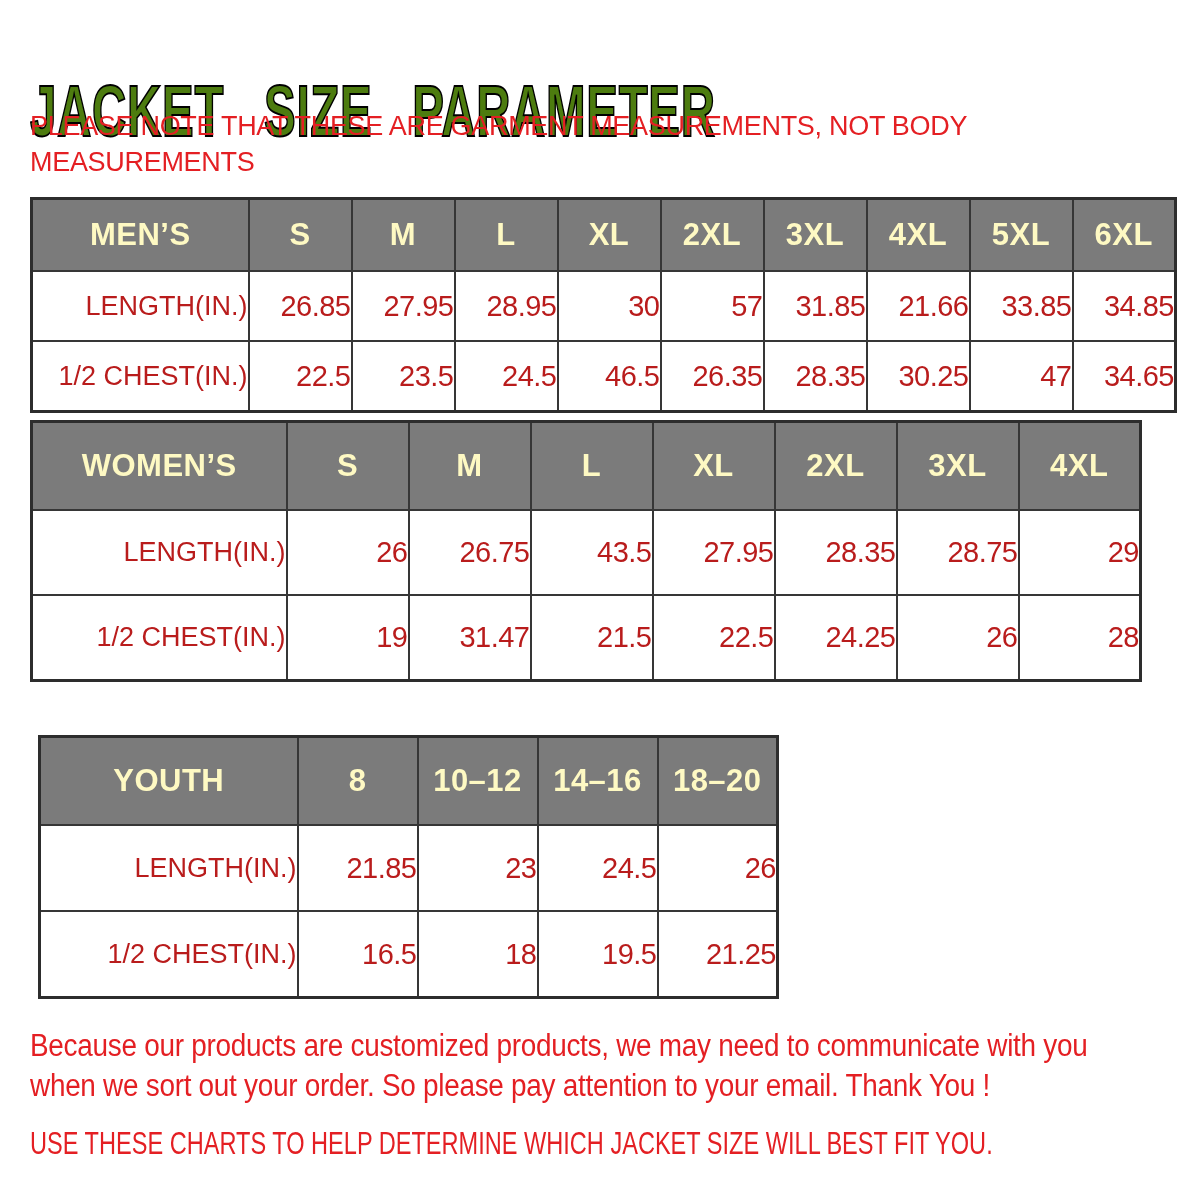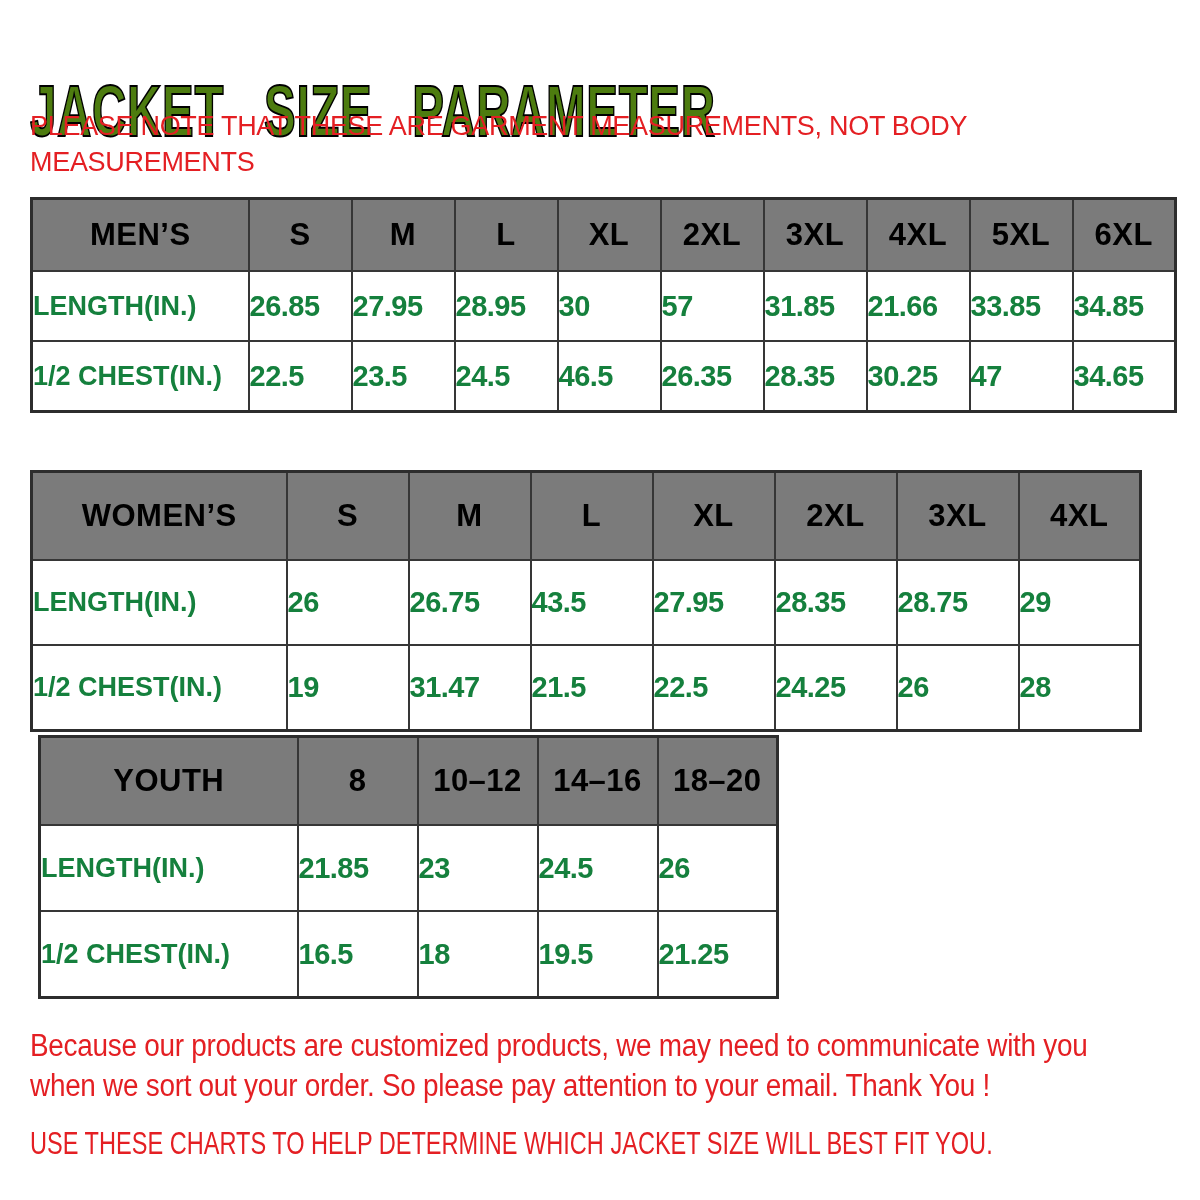--- a/index.html
+++ b/index.html
@@ -24,35 +24,35 @@
   
   .note{
     left:30px;top:108px;width:980px;
     color:var(--red);font-size:27px;line-height:36px;font-weight:400;
     white-space:pre-line;letter-spacing:-0.3px;
   }
 
   
   table.grid{border-collapse:collapse;table-layout:fixed;background:#fff;border:3px solid #2d2d2d;}
   table.grid th{
-    background:#7b7b7b;color:#000000;font-size:31px;font-weight:700;
+    background:#7b7b7b;color:#fef9c3;font-size:31px;font-weight:700;
     border:2px solid #363636;text-align:center;letter-spacing:0.5px;
     padding:0;
   }
   table.grid td{
-    background:#fff;color:#15803d;font-size:29px;font-weight:700;
-    border:2px solid #363636;text-align:left;letter-spacing:-0.5px;
+    background:#fff;color:#b91c1c;font-size:29px;font-weight:400;
+    border:2px solid #363636;text-align:right;letter-spacing:-0.5px;
     padding:0;
   }
   table.grid td.row-label{font-size:27px;letter-spacing:0;}
   .t-mens   th{height:70px;} .t-mens   td{height:68px;}
   .t-womens th{height:86px;} .t-womens td{height:83px;}
   .t-youth  th{height:86px;} .t-youth  td{height:84px;}
   .tbl-mens  {left:30px;top:197px;}
-  .tbl-womens{left:30px;top:470px;}
+  .tbl-womens{left:30px;top:420px;}
   .tbl-youth {left:38px;top:735px;}
 
   
   .para{
     left:30px;top:1026px;width:1220px;
     color:var(--red);font-size:31px;line-height:40px;font-weight:400;
     white-space:pre-line;transform:scaleX(0.90);transform-origin:left top;
     letter-spacing:-0.3px;
   }
   .use-note{

